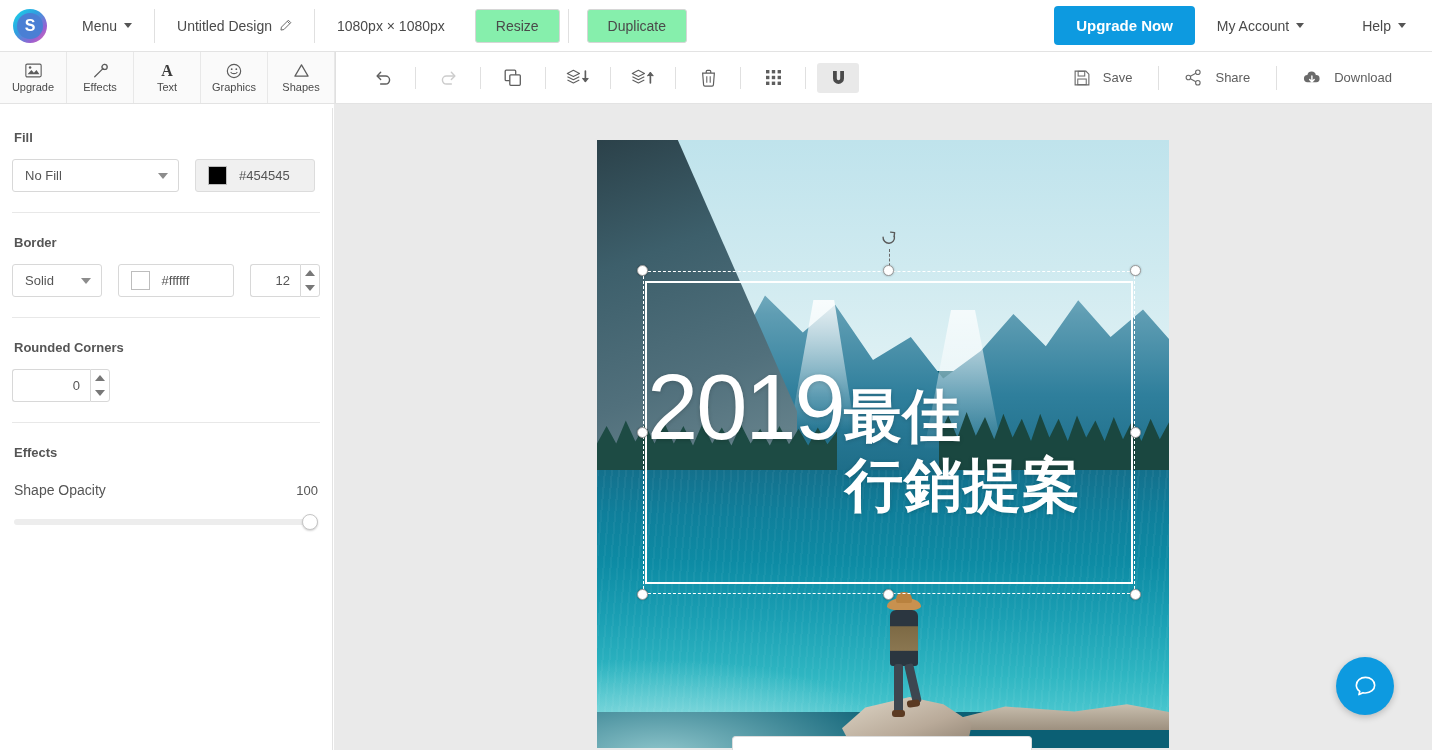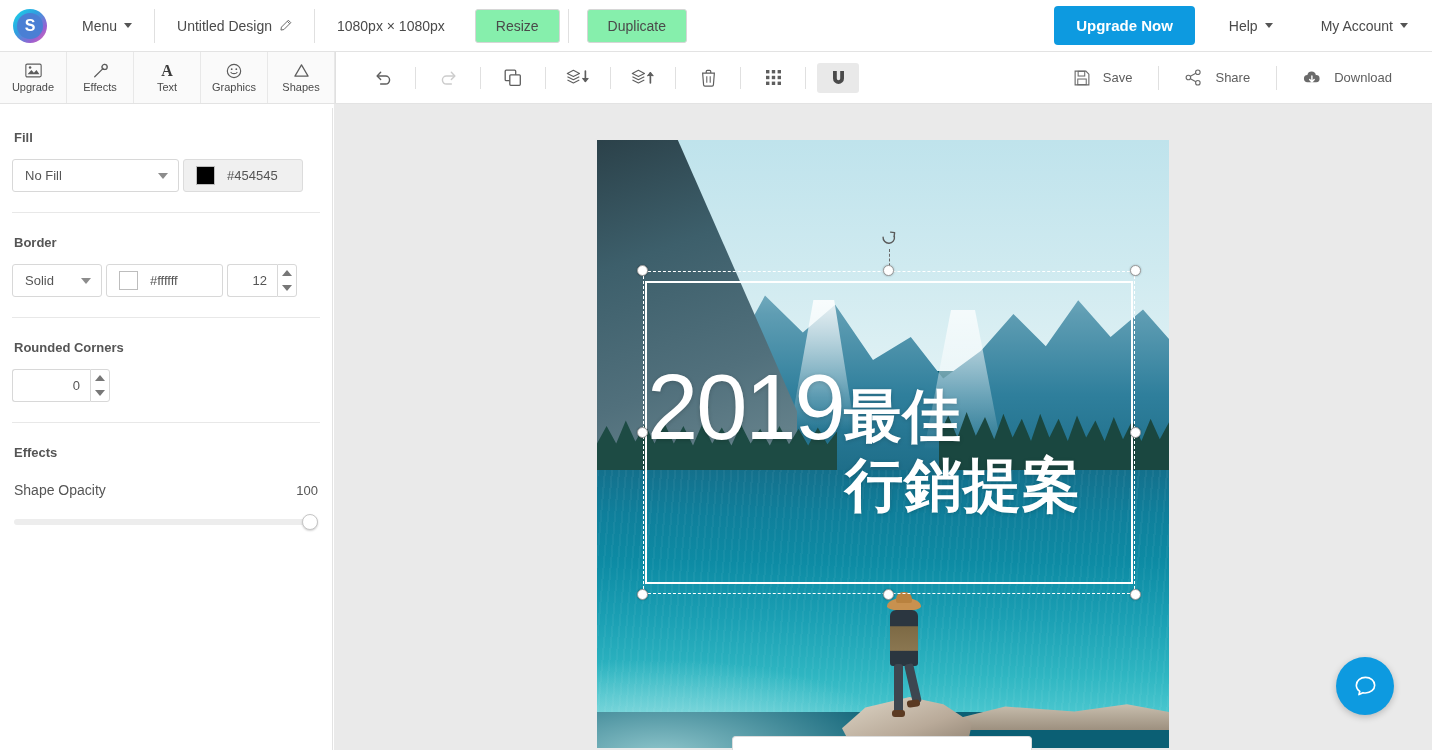--- a/index.html
+++ b/index.html
@@ -91,21 +91,21 @@
 
   
   .sidebar {
     position: absolute; top: 108px; left: 0; width: 333px; height: 646px;
     background: #ffffff; border-right: 1px solid #e3e3e3;
     padding: 0 12px; overflow: hidden;
   }
   .sec-label {
     font-size: 13px; font-weight: bold; color: #555; margin: 22px 0 0 2px;
   }
-  .row { display: flex; align-items: center; margin-top: 14px; gap: 4px; }
+  .row { display: flex; align-items: center; margin-top: 14px; gap: 16px; }
   .hr { height: 1px; background: #e8e8e8; margin-top: 20px; }
 
   .select {
     position: relative; height: 33px; border: 1px solid #d8d8d8; border-radius: 3px;
     background: #fff; display: flex; align-items: center; padding: 0 12px;
     font-size: 13px; color: #555; cursor: pointer;
   }
   .select .sc {
     position: absolute; right: 10px; width: 0; height: 0;
     border-left: 5px solid transparent; border-right: 5px solid transparent;
@@ -351,26 +351,26 @@
     </div>
 
     <div style="padding:0 8px;"><button class="btn-outline">Resize</button></div>
     <div class="hdr-sep"></div>
     <div style="padding:0 18px;"><button class="btn-outline">Duplicate</button></div>
 
     <div class="spacer"></div>
 
     <button class="btn-upgrade">Upgrade Now</button>
 
+    <div class="hdr-item" style="padding-right:24px;">
+      <span>My Account</span>
+      <i class="caret"></i>
+    </div>
     <div class="hdr-item" style="padding:0 26px 0 34px;">
       <span>Help</span>
-      <i class="caret"></i>
-    </div>
-    <div class="hdr-item" style="padding-right:24px;">
-      <span>My Account</span>
       <i class="caret"></i>
     </div>
   </div>
 
   <div class="toolbar2">
     <div class="tool-tabs">
 
       <div class="tool-tab">
         <span class="ti">
           <svg width="17" height="15" viewBox="0 0 20 17">

